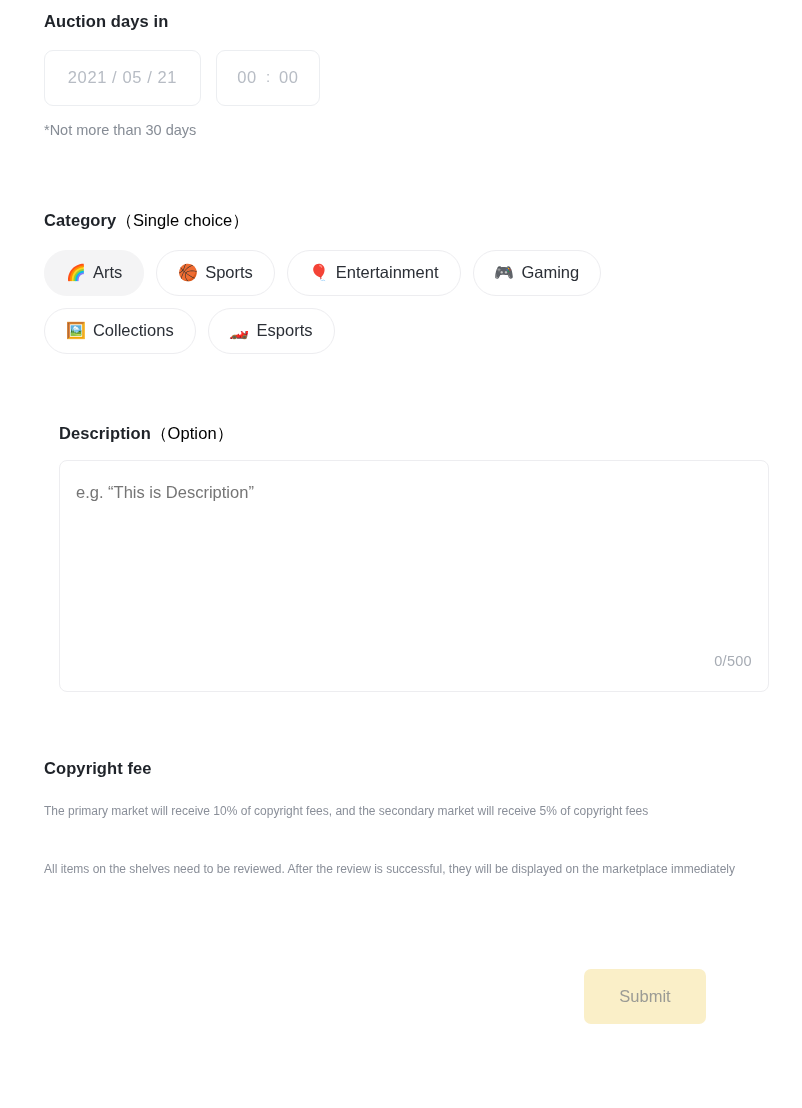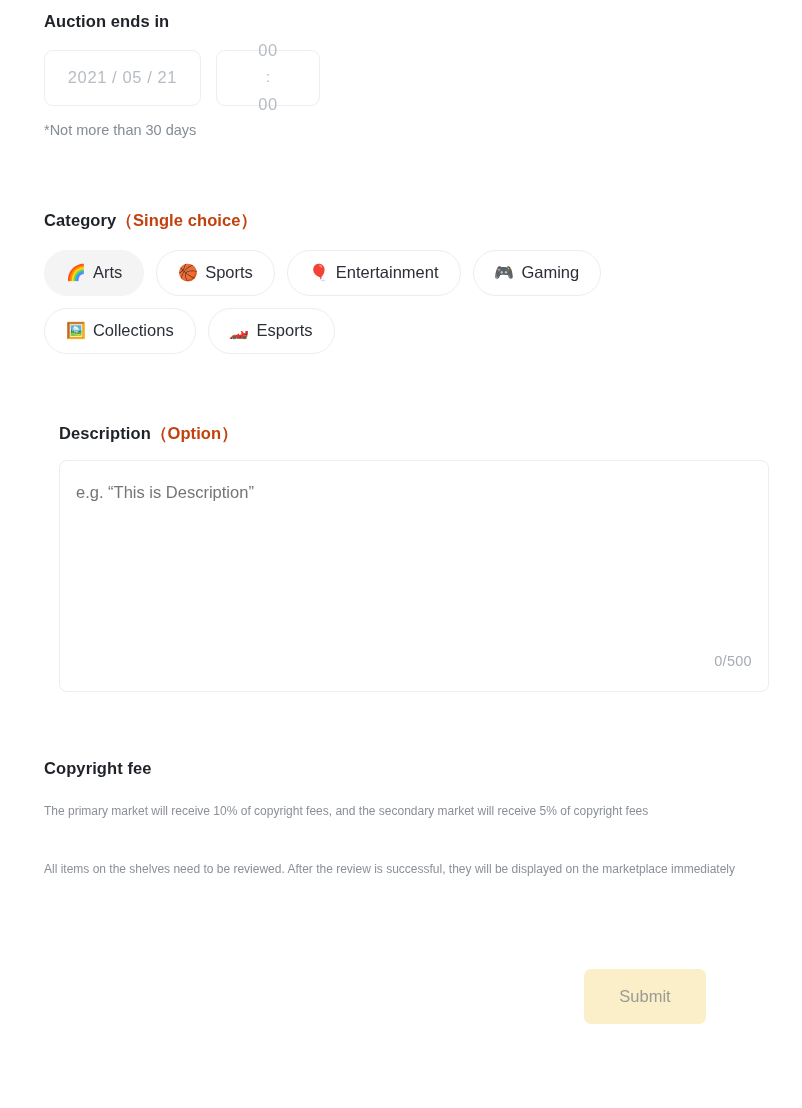--- a/index.html
+++ b/index.html
@@ -26,22 +26,22 @@
 
   
   .section-title {
     font-size: 16.5px;
     font-weight: 700;
     color: #1f2329;
     letter-spacing: 0.1px;
     line-height: 1;
   }
   .section-title .muted {
-    font-weight: 700;
-    color: #c2410c;
+    font-weight: 400;
+    color: #000000;
   }
 
   
   .auction-block {
     position: absolute;
     left: 44px;
     top: 13px;
   }
   .auction-inputs {
     display: flex;
@@ -63,21 +63,20 @@
   .field-text {
     font-size: 16.5px;
     color: #b7bcc4;
     letter-spacing: 0.6px;
     white-space: nowrap;
   }
   .time-inner {
     display: flex;
     align-items: center;
     gap: 9px;
-    flex-direction: column;
   }
   .time-sep {
     font-size: 15px;
     color: #b7bcc4;
     position: relative;
     top: -1px;
   }
   .hint {
     margin-top: 17px;
     font-size: 14.5px;
@@ -203,21 +202,21 @@
     cursor: default;
     text-align: center;
   }
 </style>
 </head>
 <body>
 
 <div class="page">
 
   <section class="auction-block">
-    <div class="section-title">Auction ends in</div>
+    <div class="section-title">Auction days in</div>
 
     <div class="auction-inputs">
       <div class="field field-date">
         <span class="field-text">2021 / 05 / 21</span>
       </div>
 
       <div class="field field-time">
         <span class="time-inner">
           <span class="field-text">00</span>
           <span class="time-sep">:</span>

